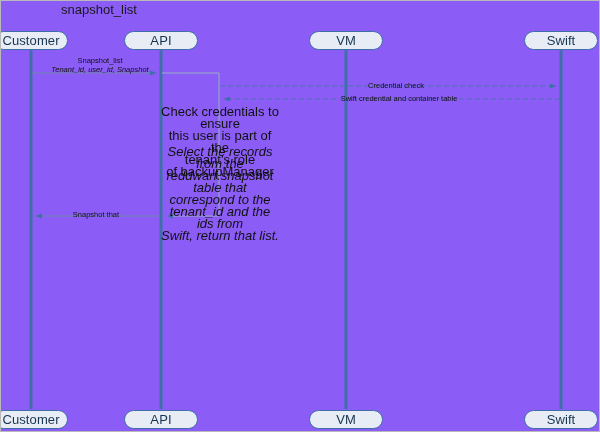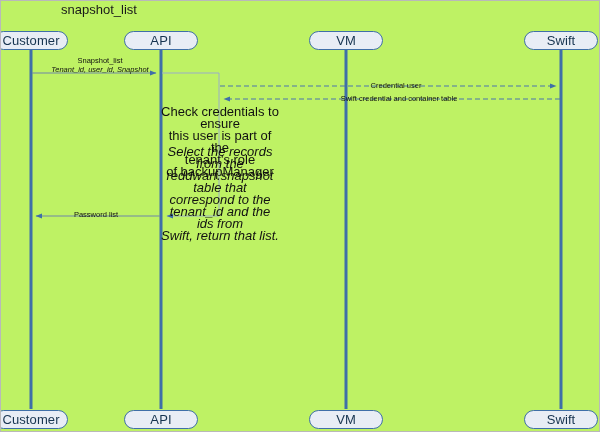--- a/index.html
+++ b/index.html
@@ -4,21 +4,21 @@
 <style>
   html, body {
     margin: 0;
     padding: 0;
     background: #ffffff;
   }
   #diagram {
     position: relative;
     width: 600px;
     height: 432px;
-    background: #bef264;
+    background: #8b5cf6;
     border: 1px solid #b9b9b9;
     box-sizing: border-box;
     overflow: hidden;
     font-family: "Liberation Sans", sans-serif;
   }
   #svg-layer {
     position: absolute;
     left: 0;
     top: 0;
     width: 600px;
@@ -138,25 +138,25 @@
   </div>
   <div class="actor-box" style="left:523px; top:409px;">
     <span class="actor-label">Swift</span>
   </div>
 
   <div class="msg-label" style="left:44px; top:55px; width:110px;">
     <div>Snapshot_list</div>
     <div class="italic">Tenant_id, user_id, Snapshot</div>
   </div>
 
-  <div class="msg-label" style="left:340px; top:80px; width:110px;">Credential user</div>
+  <div class="msg-label" style="left:340px; top:80px; width:110px;">Credential check</div>
 
   <div class="msg-label" style="left:318px; top:93px; width:160px;">Swift credential and container table</div>
 
-  <div class="msg-label" style="left:45px; top:209px; width:100px;">Password list</div>
+  <div class="msg-label" style="left:45px; top:209px; width:100px;">Snapshot that</div>
 
   <div class="note-block" style="left:160px; top:105px; width:118px;">Check credentials to ensure
 this user is part of the
 tenant's role
 of backupManager</div>
 
   <div class="note-block italic" style="left:160px; top:145px; width:118px;">Select the records from the
 reddwarf.snapshot
 table that correspond to the
 tenant_id and the ids from

